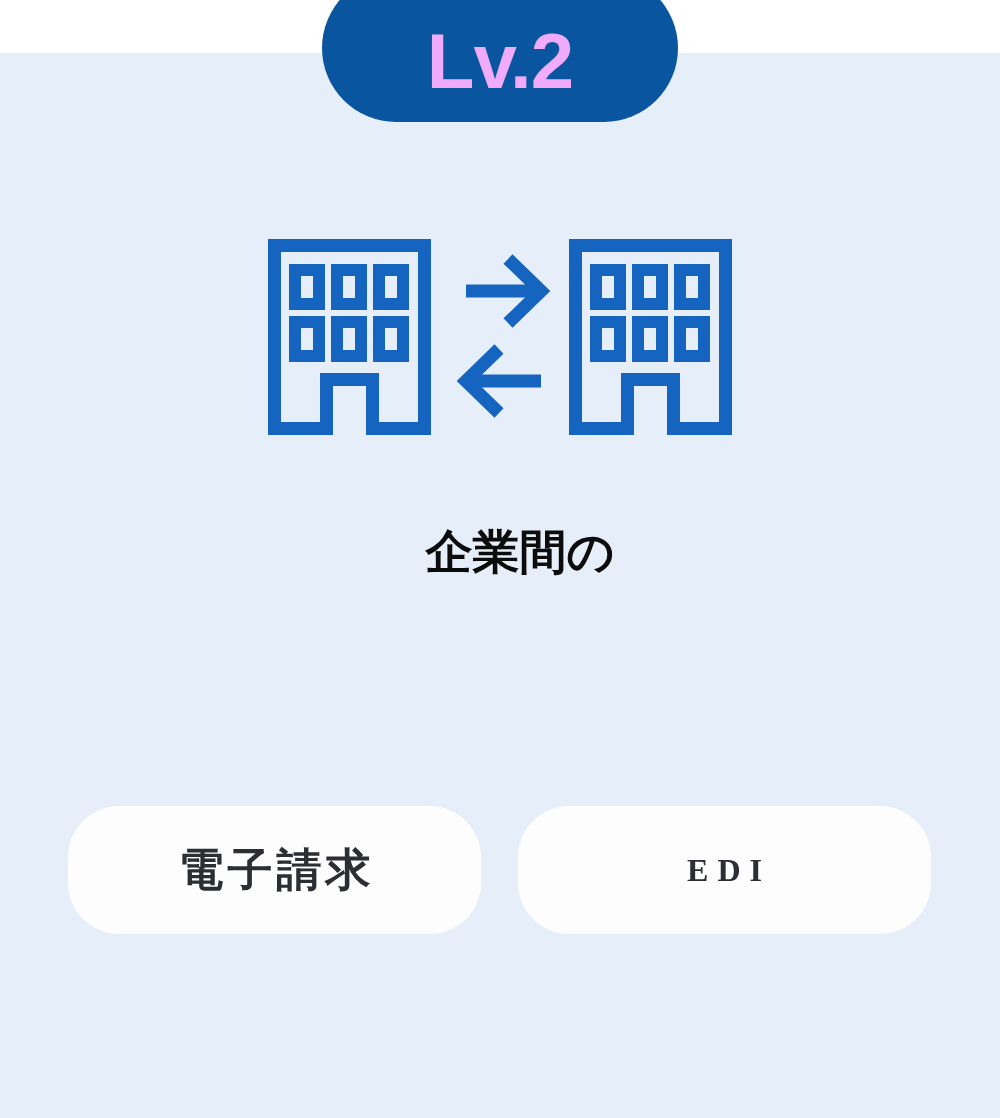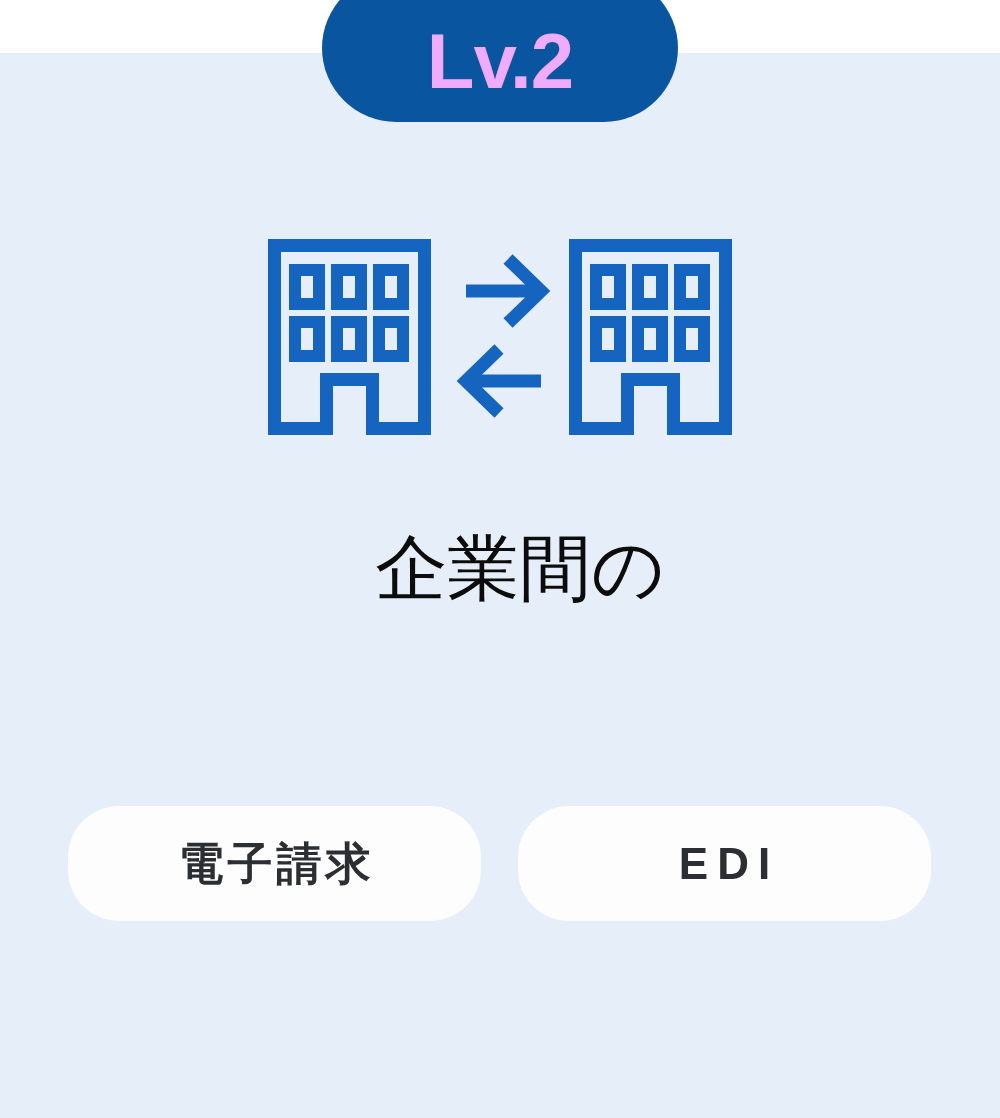--- a/index.html
+++ b/index.html
@@ -87,60 +87,61 @@
     position: absolute;
     left: 0;
     top: 522px;
     width: 1000px;
     text-align: center;
     z-index: 2;
   }
   .heading-line {
     display: block;
     color: #0c0c0c;
-    font-size: 72px;
-    font-weight: normal;
+    font-size: 47px;
+    font-weight: bold;
     line-height: 1.28;
     letter-spacing: 0px;
     white-space: nowrap;
     margin-left: 40px;
   }
 
   
   .tags {
     position: absolute;
     left: 68px;
     top: 806px;
     width: 864px;
     display: flex;
     flex-wrap: wrap;
     gap: 29px 37px;
     z-index: 2;
   }
   .tag-pill {
     width: 413px;
-    height: 115px;
+    height: 128px;
     border-radius: 51px;
     background: #fdfdfd;
     display: flex;
     align-items: center;
     justify-content: center;
     box-sizing: border-box;
+    font-family: Liberation Serif, serif;
   }
   .tag-label {
     color: #2b2f33;
     font-size: 45px;
     font-weight: bold;
     line-height: 1;
     letter-spacing: 4px;
     white-space: nowrap;
     text-indent: 4px;
   }
   .tag-label.latin {
-    font-size: 44px;
+    font-size: 32px;
     letter-spacing: 9px;
     text-indent: 9px;
   }
 </style>
 </head>
 <body>
 
 <div class="card">
 
   <div class="top-strip"></div>

